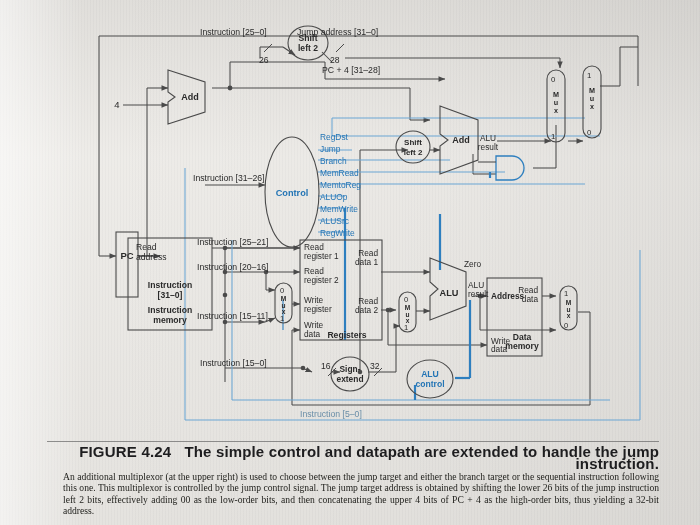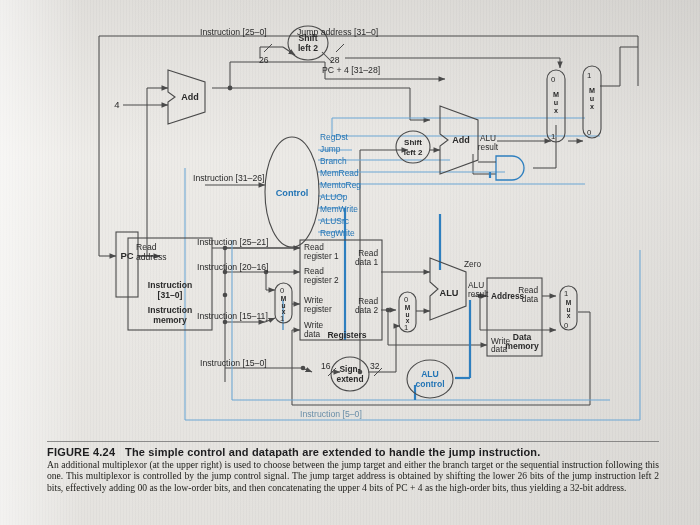--- a/index.html
+++ b/index.html
@@ -17,28 +17,30 @@
       linear-gradient(180deg, rgba(0,0,0,.05) 0%, rgba(255,255,255,.1) 30%, rgba(0,0,0,.03) 100%),
       repeating-linear-gradient(90deg, rgba(0,0,0,.022) 0px, rgba(0,0,0,.022) 1px, rgba(255,255,255,0) 1px, rgba(255,255,255,0) 3px),
       #eceae6;
   }
   #fig{position:absolute;left:0;top:0;width:700px;height:525px;}
   .cap{
     position:absolute;left:47px;top:446px;width:612px;
     color:#1d1d1f;
   }
   .cap .hd{
-    font-weight:bold;font-size:11px;letter-spacing:.2px;line-height:12px;
+    font-weight:bold;font-size:15px;letter-spacing:.2px;line-height:12px;
     font-family:"Liberation Sans",sans-serif;
+    text-align:right;
   }
   .cap .hd .ttl{letter-spacing:.15px;}
   .cap .bd{
     font-family:"Liberation Serif",serif;
     font-size:9.6px;line-height:11.4px;color:#23231f;margin-top:1px;
     text-align:justify;
+    margin-left:16px;
   }
   .rule{
     position:absolute;left:47px;top:441px;width:612px;height:1px;
     background:#6d6d6d;opacity:.75;
   }
   svg text{font-family:"Liberation Sans",sans-serif;}
 </style>
 </head>
 <body>
 

